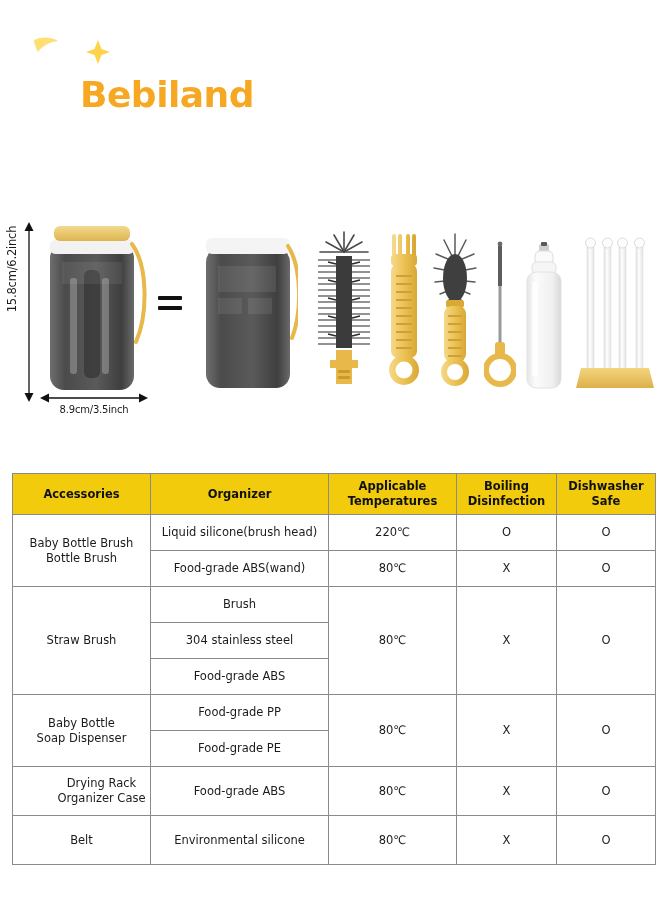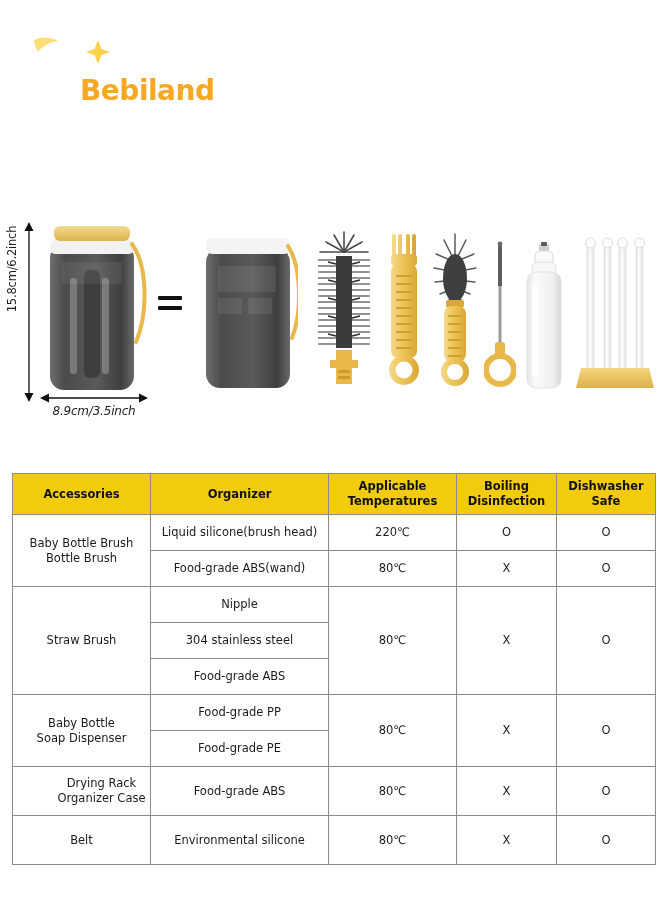--- a/index.html
+++ b/index.html
@@ -23,21 +23,21 @@
     left: 12px;
     top: 30px;
     width: 250px;
     height: 78px;
   }
   #logo svg { display: block; }
   .logo-text {
     position: absolute;
     left: 68px;
     top: 44px;
-    font-size: 28px;
+    font-size: 36px;
     font-weight: bold;
     letter-spacing: -0.5px;
     color: #F7A823;
     font-family: "DejaVu Sans", sans-serif;
     text-shadow: 0 1px 0 #fff;
   }
 
   
   #product-band {
     position: absolute;
@@ -74,25 +74,24 @@
     top: 192px;
     width: 108px;
     height: 12px;
   }
   .dim-h-label {
     position: absolute;
     left: 28px;
     top: 204px;
     width: 132px;
     text-align: center;
-    font-size: 12px;
+    font-size: 10px;
     color: #1b1b1b;
     letter-spacing: -0.2px;
     font-family: "DejaVu Sans", sans-serif;
-    font-style: italic;
   }
 
   .equals {
     position: absolute;
     left: 158px;
     top: 96px;
     width: 24px;
     height: 20px;
   }
   .equals span {
@@ -442,21 +441,21 @@
     </tr>
     <tr>
       <td class="r-tall">Food-grade ABS(wand)</td>
       <td>80℃</td>
       <td>X</td>
       <td>O</td>
     </tr>
 
     <tr>
       <td rowspan="3">Straw Brush</td>
-      <td class="r-tall">Nipple</td>
+      <td class="r-tall">Brush</td>
       <td rowspan="3">80℃</td>
       <td rowspan="3">X</td>
       <td rowspan="3">O</td>
     </tr>
     <tr>
       <td class="r-tall">304 stainless steel</td>
     </tr>
     <tr>
       <td class="r-tall">Food-grade ABS</td>
     </tr>

